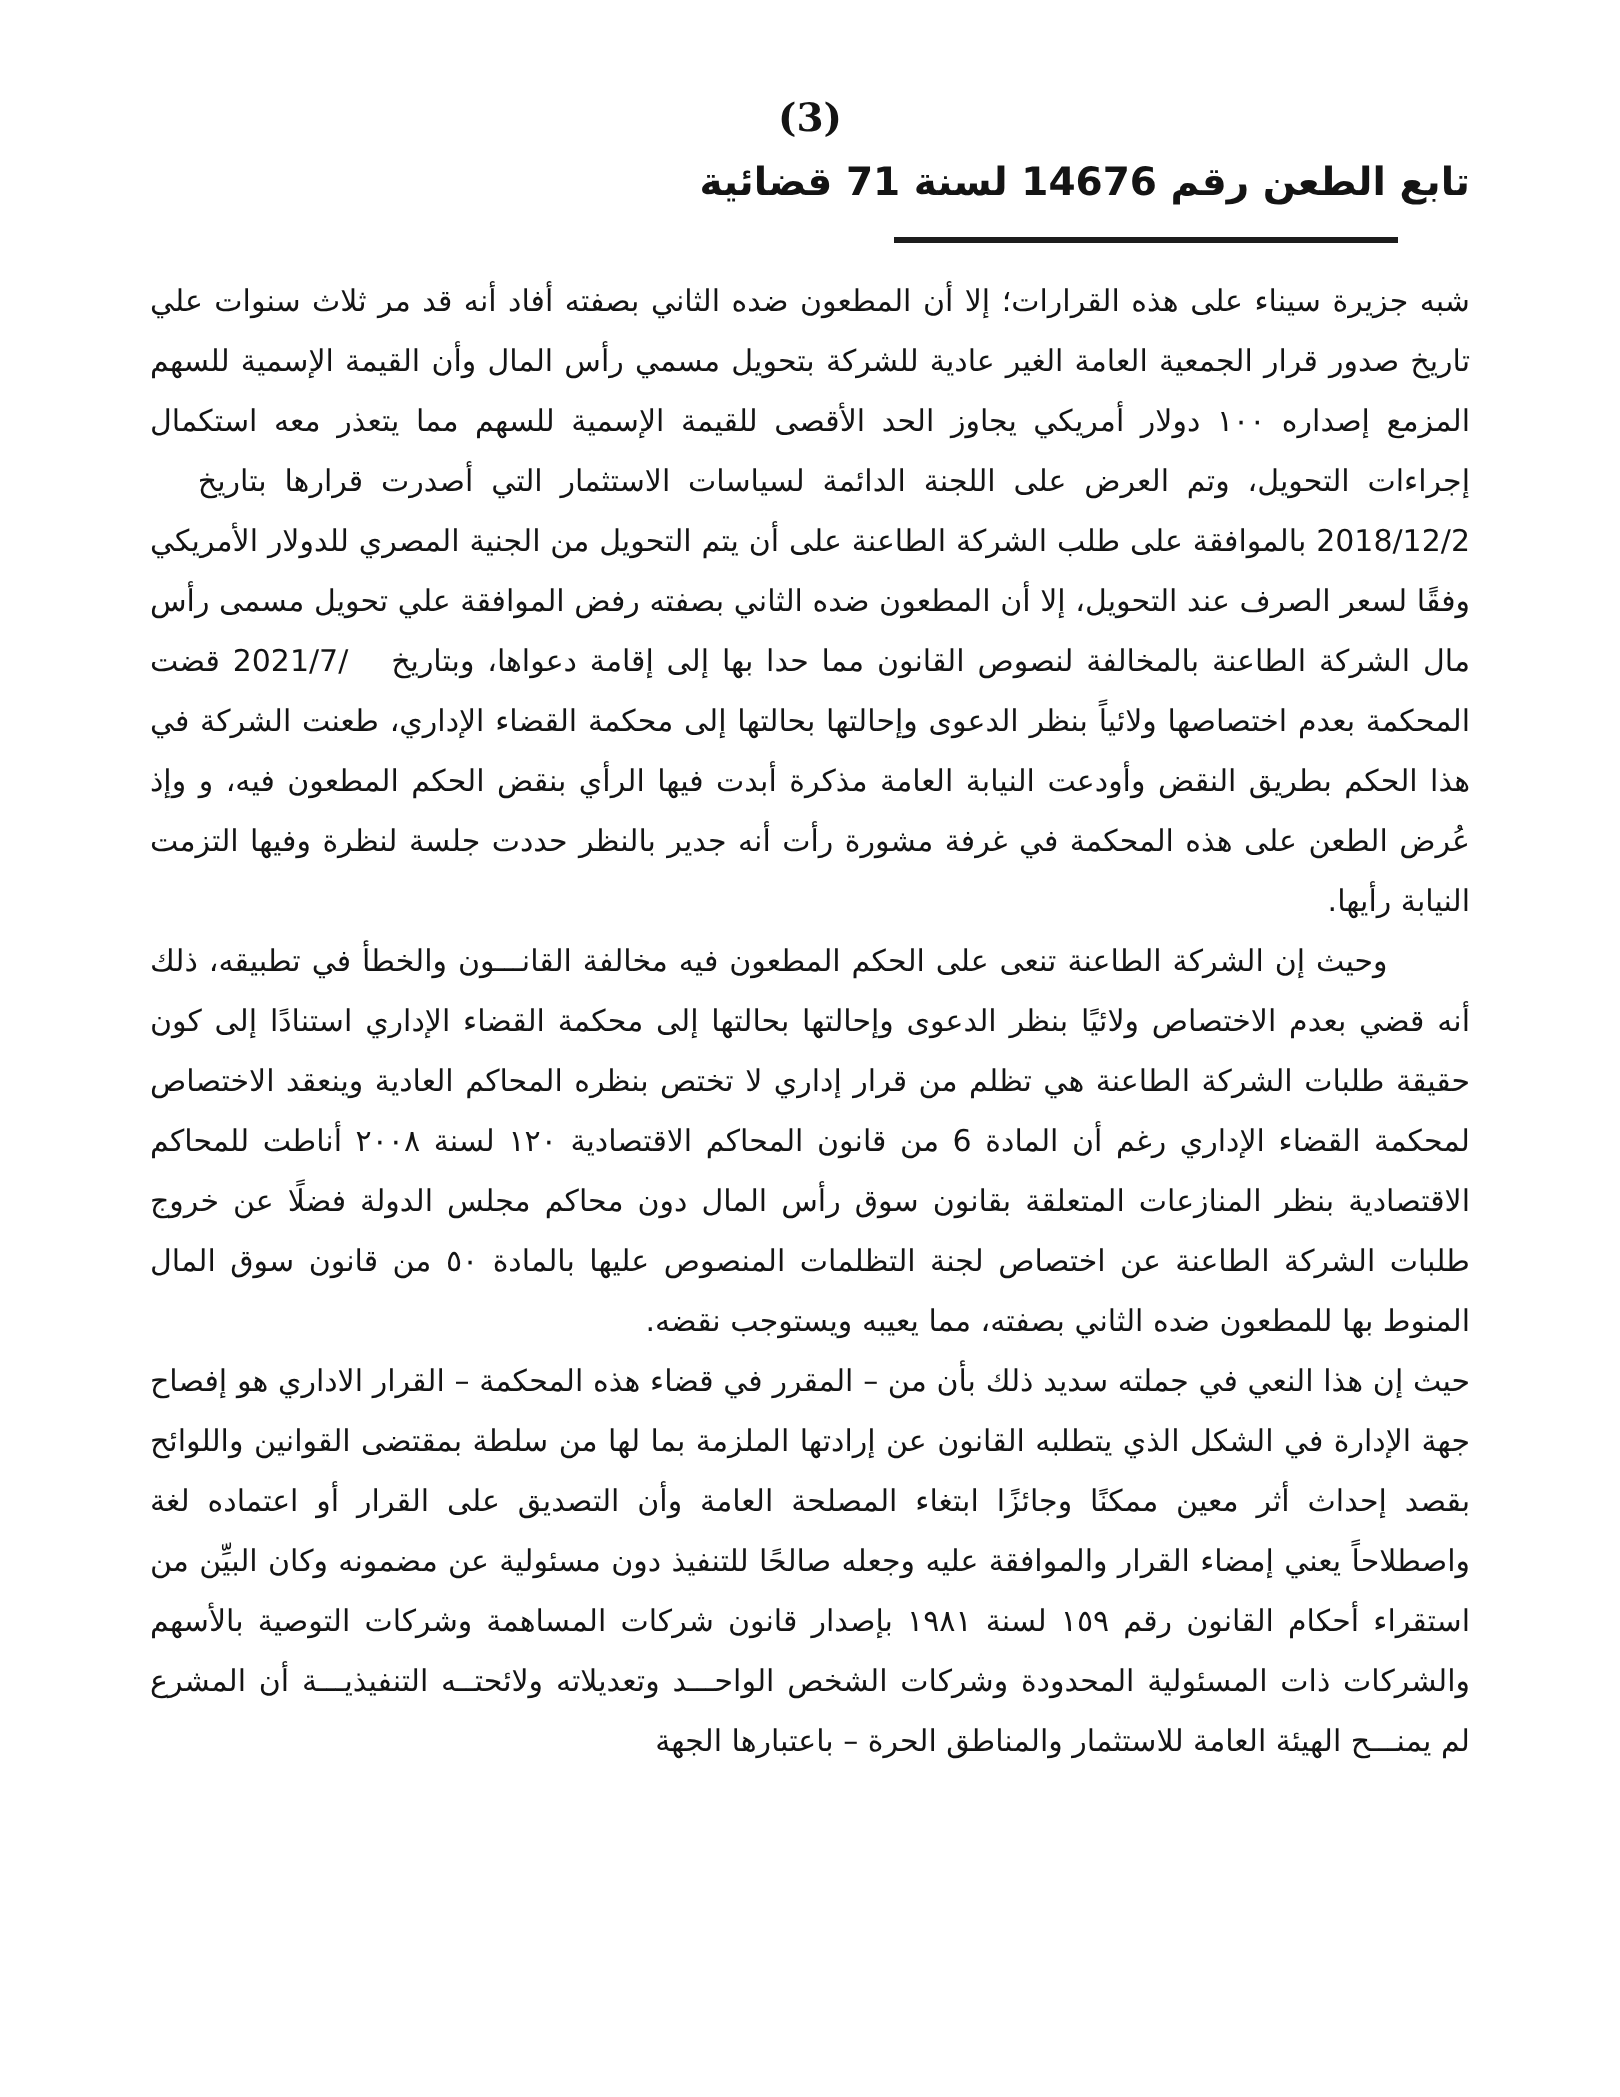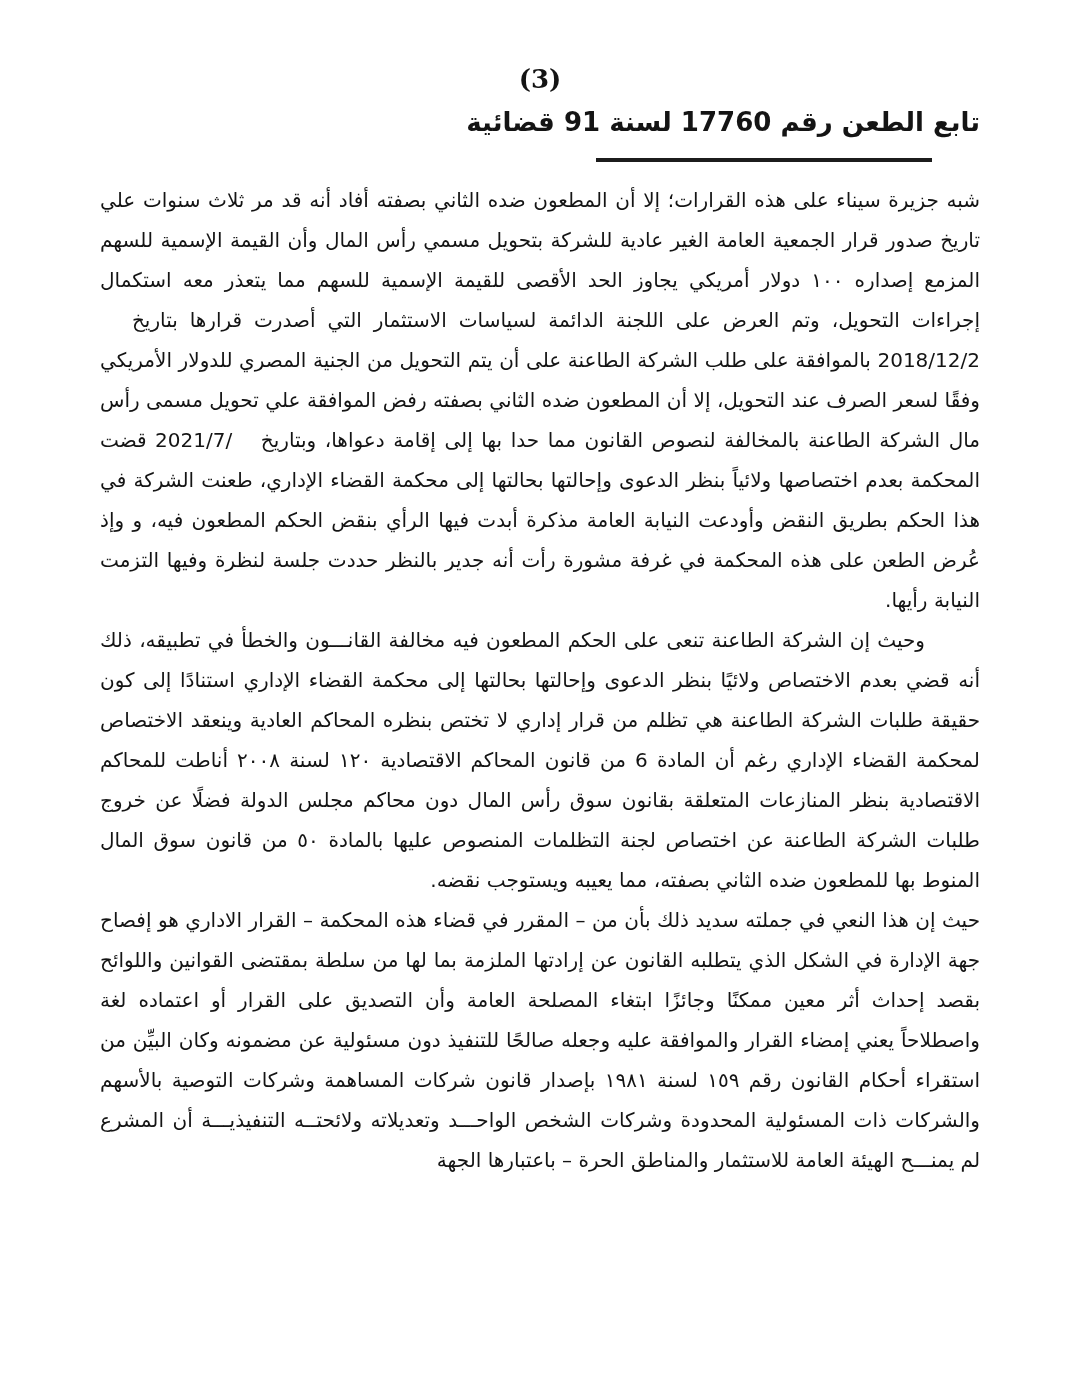--- a/index.html
+++ b/index.html
@@ -56,21 +56,21 @@
 </style>
 </head>
 <body>
 
 <div class="page">
 
   <div class="page-number">
     <span dir="ltr">(3)</span>
   </div>
 
-  <div class="case-header">تابع الطعن رقم 17760 لسنة 91 قضائية</div>
+  <div class="case-header">تابع الطعن رقم 14676 لسنة 71 قضائية</div>
 
   <div class="header-rule"></div>
 
   <div class="body-text">
     <p>شبه جزيرة سيناء على هذه القرارات؛ إلا أن المطعون ضده الثاني بصفته أفاد أنه قد مر ثلاث سنوات علي تاريخ صدور قرار الجمعية العامة الغير عادية للشركة بتحويل مسمي رأس المال وأن القيمة الإسمية للسهم المزمع إصداره ١٠٠ دولار أمريكي يجاوز الحد الأقصى للقيمة الإسمية للسهم مما يتعذر معه استكمال إجراءات التحويل، وتم العرض على اللجنة الدائمة لسياسات الاستثمار التي أصدرت قرارها بتاريخ  2018/12/2 بالموافقة على طلب الشركة الطاعنة على أن يتم التحويل من الجنية المصري للدولار الأمريكي وفقًا لسعر الصرف عند التحويل، إلا أن المطعون ضده الثاني بصفته رفض الموافقة علي تحويل مسمى رأس مال الشركة الطاعنة بالمخالفة لنصوص القانون مما حدا بها إلى إقامة دعواها، وبتاريخ  /2021/7 قضت المحكمة بعدم اختصاصها ولائياً بنظر الدعوى وإحالتها بحالتها إلى محكمة القضاء الإداري، طعنت الشركة في هذا الحكم بطريق النقض وأودعت النيابة العامة مذكرة أبدت فيها الرأي بنقض الحكم المطعون فيه، و وإذ عُرض الطعن على هذه المحكمة في غرفة مشورة رأت أنه جدير بالنظر حددت جلسة لنظرة وفيها التزمت النيابة رأيها.</p>
     <p class="indented">وحيث إن الشركة الطاعنة تنعى على الحكم المطعون فيه مخالفة القانـــون والخطأ في تطبيقه، ذلك أنه قضي بعدم الاختصاص ولائيًا بنظر الدعوى وإحالتها بحالتها إلى محكمة القضاء الإداري استنادًا إلى كون حقيقة طلبات الشركة الطاعنة هي تظلم من قرار إداري لا تختص بنظره المحاكم العادية وينعقد الاختصاص لمحكمة القضاء الإداري رغم أن المادة 6 من قانون المحاكم الاقتصادية ١٢٠ لسنة ٢٠٠٨ أناطت للمحاكم الاقتصادية بنظر المنازعات المتعلقة بقانون سوق رأس المال دون محاكم مجلس الدولة فضلًا عن خروج طلبات الشركة الطاعنة عن اختصاص لجنة التظلمات المنصوص عليها بالمادة ٥٠ من قانون سوق المال المنوط بها للمطعون ضده الثاني بصفته، مما يعيبه ويستوجب نقضه.</p>
     <p>حيث إن هذا النعي في جملته سديد ذلك بأن من – المقرر في قضاء هذه المحكمة – القرار الاداري هو إفصاح جهة الإدارة في الشكل الذي يتطلبه القانون عن إرادتها الملزمة بما لها من سلطة بمقتضى القوانين واللوائح بقصد إحداث أثر معين ممكنًا وجائزًا ابتغاء المصلحة العامة وأن التصديق على القرار أو اعتماده لغة واصطلاحاً يعني إمضاء القرار والموافقة عليه وجعله صالحًا للتنفيذ دون مسئولية عن مضمونه وكان البيِّن من استقراء أحكام القانون رقم ١٥٩ لسنة ١٩٨١ بإصدار قانون شركات المساهمة وشركات التوصية بالأسهم والشركات ذات المسئولية المحدودة وشركات الشخص الواحـــد وتعديلاته ولائحتــه التنفيذيـــة أن المشرع لم يمنـــح الهيئة العامة للاستثمار والمناطق الحرة – باعتبارها الجهة</p>
   </div>
 
 </div>

